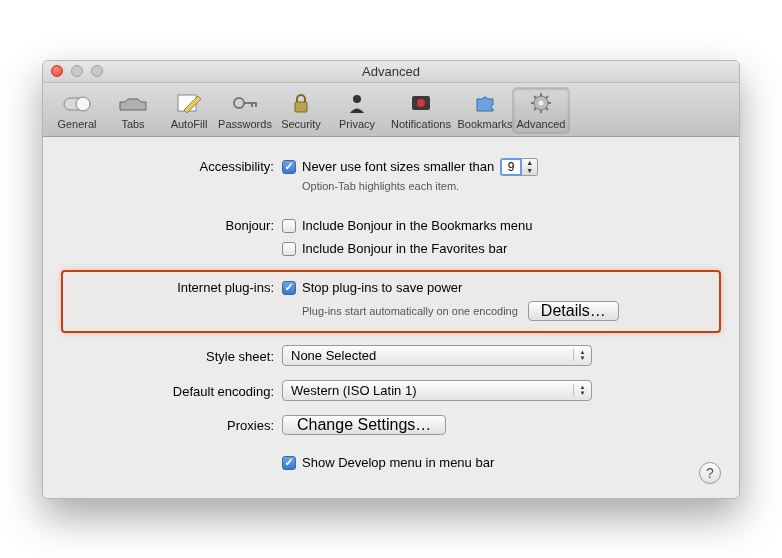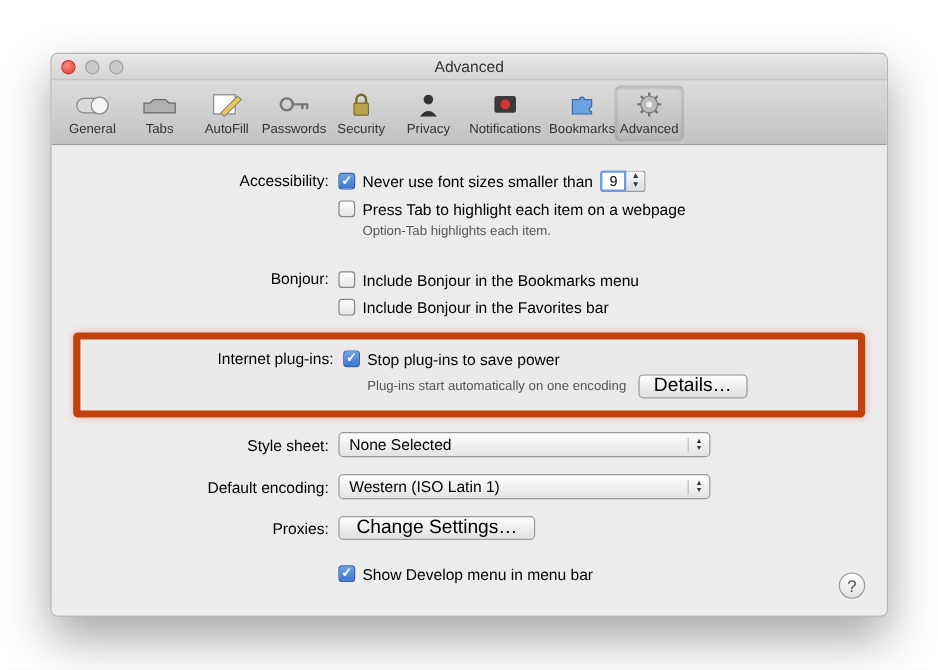--- a/index.html
+++ b/index.html
@@ -146,21 +146,21 @@
     background: linear-gradient(#fafafa,#dcdcdc);
     border-left: none;
     display: flex; flex-direction: column;
     border-radius: 0 3px 3px 0;
   }
   .stepper .arrows div {
     flex:1; font-size:7px; text-align:center; line-height:8px; color:#333;
   }
   .section-gap { height: 16px; }
   .highlight-box {
-    border: 6px solid #c2410c;
+    border: 2px solid #c2410c;
     border-radius: 4px;
     padding: 6px 4px 8px 4px;
     margin: 8px -6px 12px -6px;
     background: rgba(241,122,106,0.02);
     box-shadow: 0 0 6px rgba(240,110,90,0.4);
   }
   .popup {
     display: inline-flex;
     align-items: center;
     height: 21px;
@@ -331,24 +331,20 @@
           <span class="cbx checked"></span>
           <span>Never use font sizes smaller than</span>
           <span class="stepper">
             <span class="val">9</span>
             <span class="arrows">
                 <div>▲</div>
                 <div>▼</div>
               </span>
           </span>
         </div>
-        <div class="cbrow">
-          <span class="cbx"></span>
-          <span>Press Tab to highlight each item on a webpage</span>
-        </div>
         <div class="hint">Option-Tab highlights each item.</div>
       </div>
     </div>
 
     <div class="section-gap"></div>
 
     <div class="row">
       <div class="lbl">Bonjour:</div>
       <div class="ctrls">
         <div class="cbrow">

